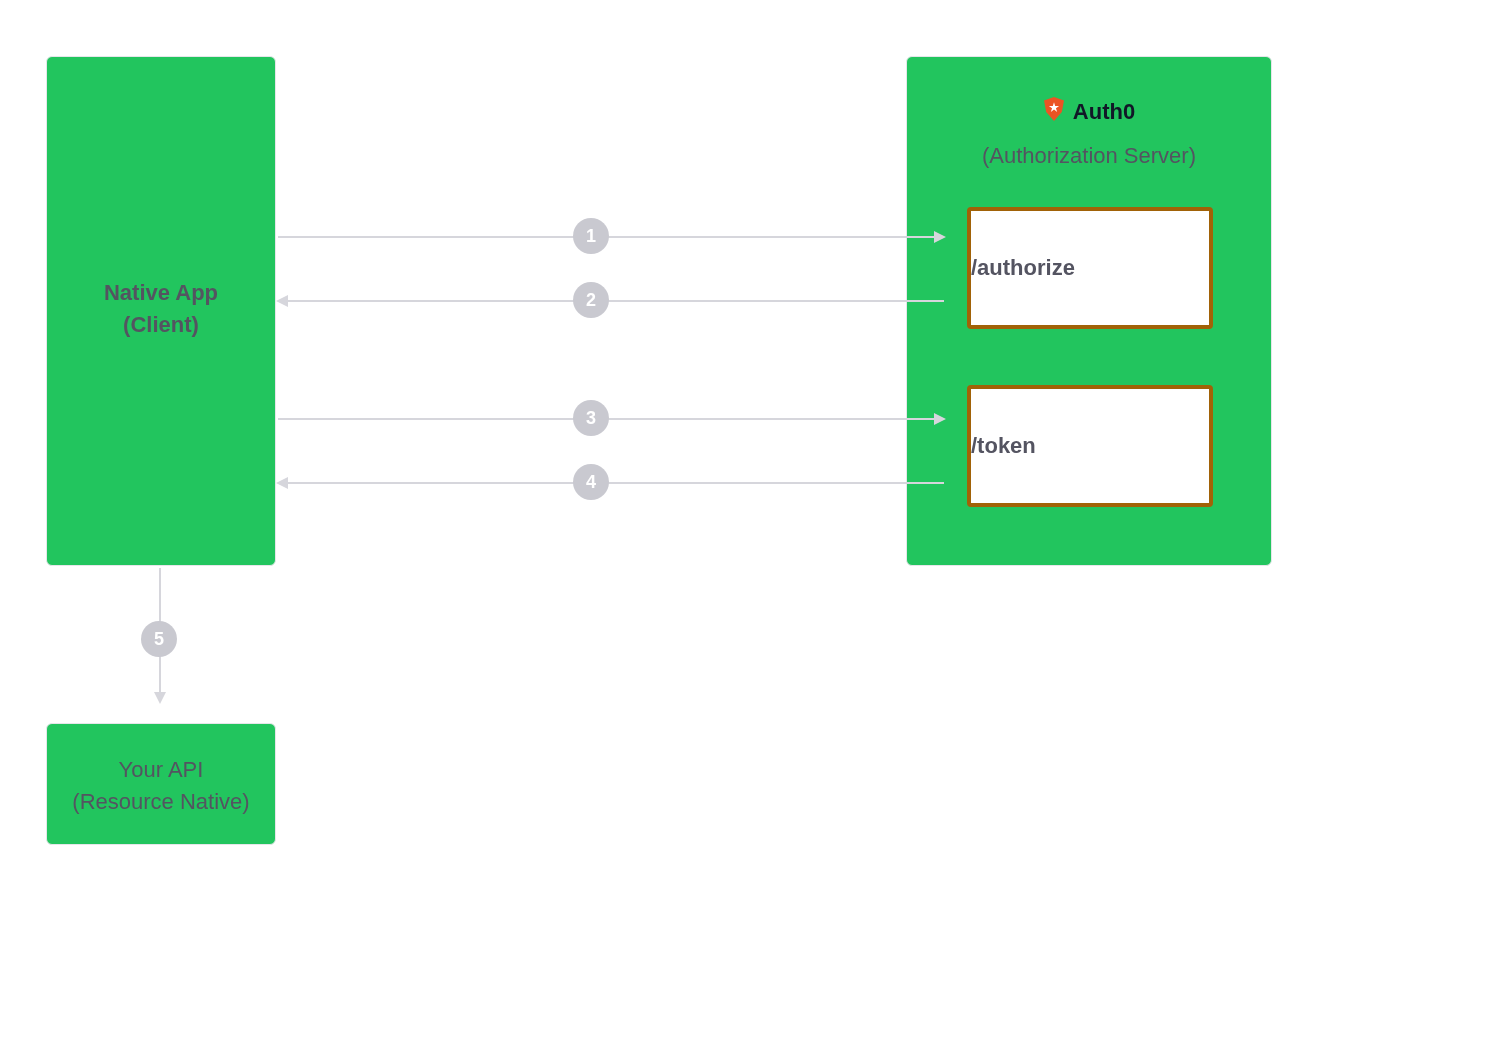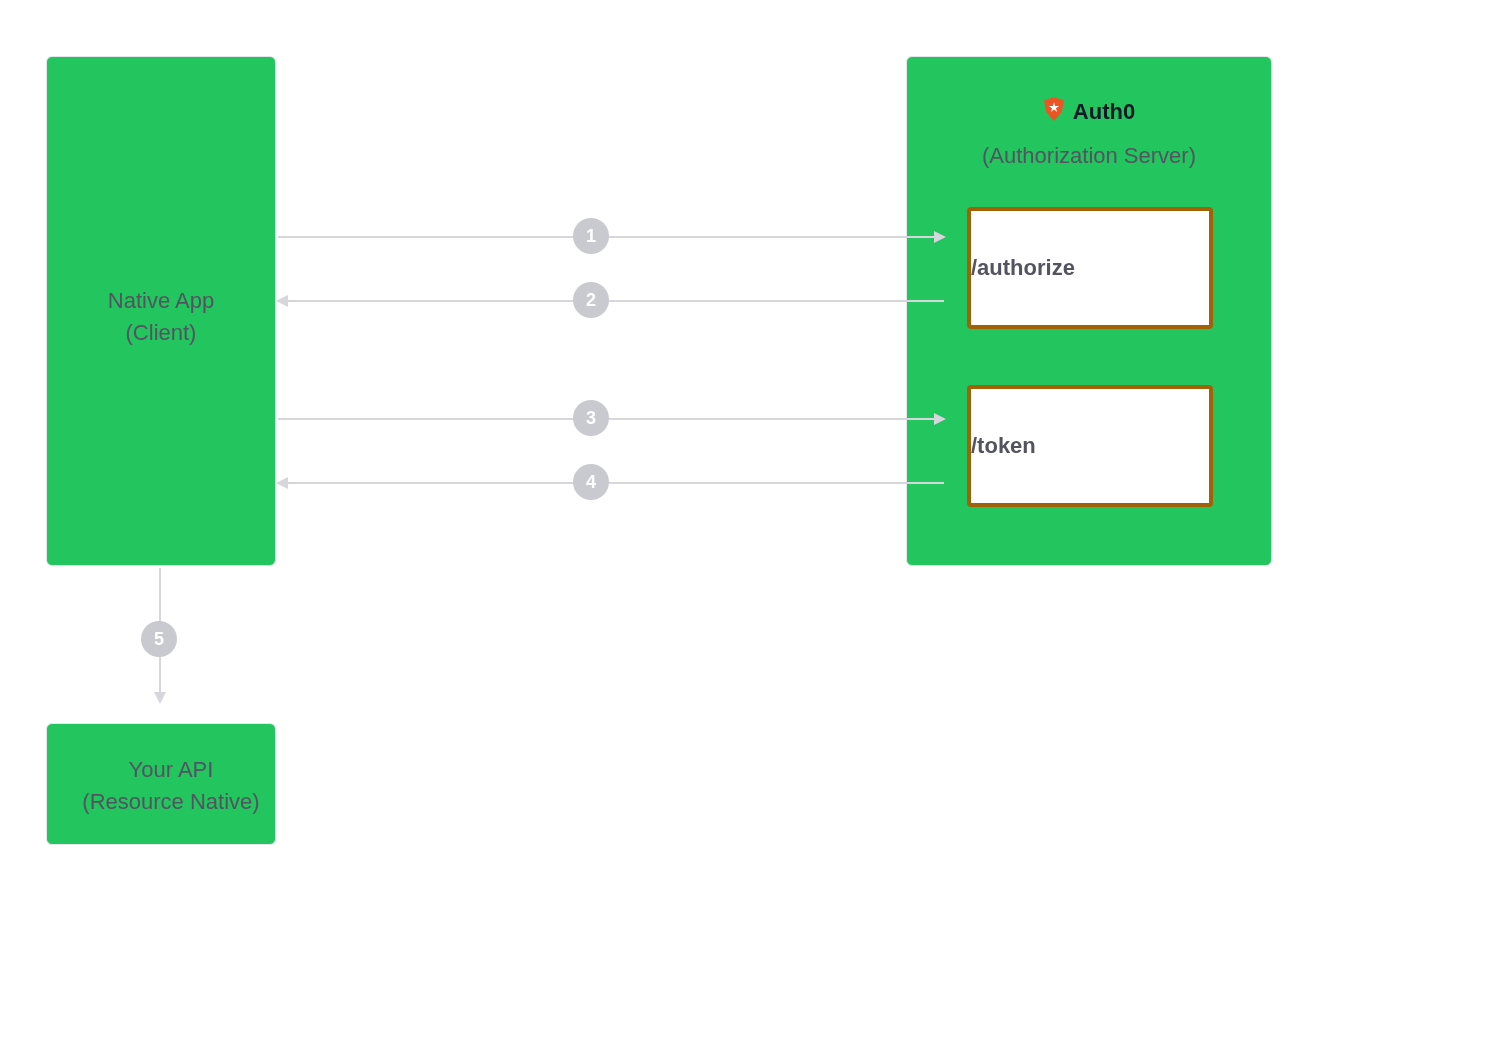--- a/index.html
+++ b/index.html
@@ -89,21 +89,21 @@
     align-items: center;
     justify-content: center;
   }
 </style>
 </head>
 <body>
 
 <div class="canvas">
 
   <div class="box" style="left:46px; top:56px; width:230px; height:510px;">
-    <div class="box-label" style="top:228px;">
+    <div class="box-label" style="top:220px;font-weight:bold;">
       <div>Native App</div>
       <div>(Client)</div>
     </div>
   </div>
 
   <div class="box" style="left:906px; top:56px; width:366px; height:510px;">
     <div class="brand-wrap" style="top:40px;">
       <span class="brand">
         <span>
           <svg width="22" height="24" viewBox="0 0 22 24">
@@ -118,21 +118,21 @@
 
     <div class="inner-box" style="left:60px; top:150px; width:246px; height:122px;">
       <span class="inner-label">/authorize</span>
     </div>
 
     <div class="inner-box" style="left:60px; top:328px; width:246px; height:122px;">
       <span class="inner-label">/token</span>
     </div>
   </div>
 
-  <div class="box" style="left:46px; top:723px; width:230px; height:122px;padding-left:10px;">
+  <div class="box" style="left:46px; top:723px; width:230px; height:122px;">
     <div class="box-label" style="top:30px;">
       <div>Your API</div>
       <div>(Resource Native)</div>
     </div>
   </div>
 
   <div class="arrow-line arrow-head-right" style="left:278px; top:236px; width:666px;"></div>
   <div class="step-badge" style="left:573px; top:218px;">
       <span>1</span>
     </div>

